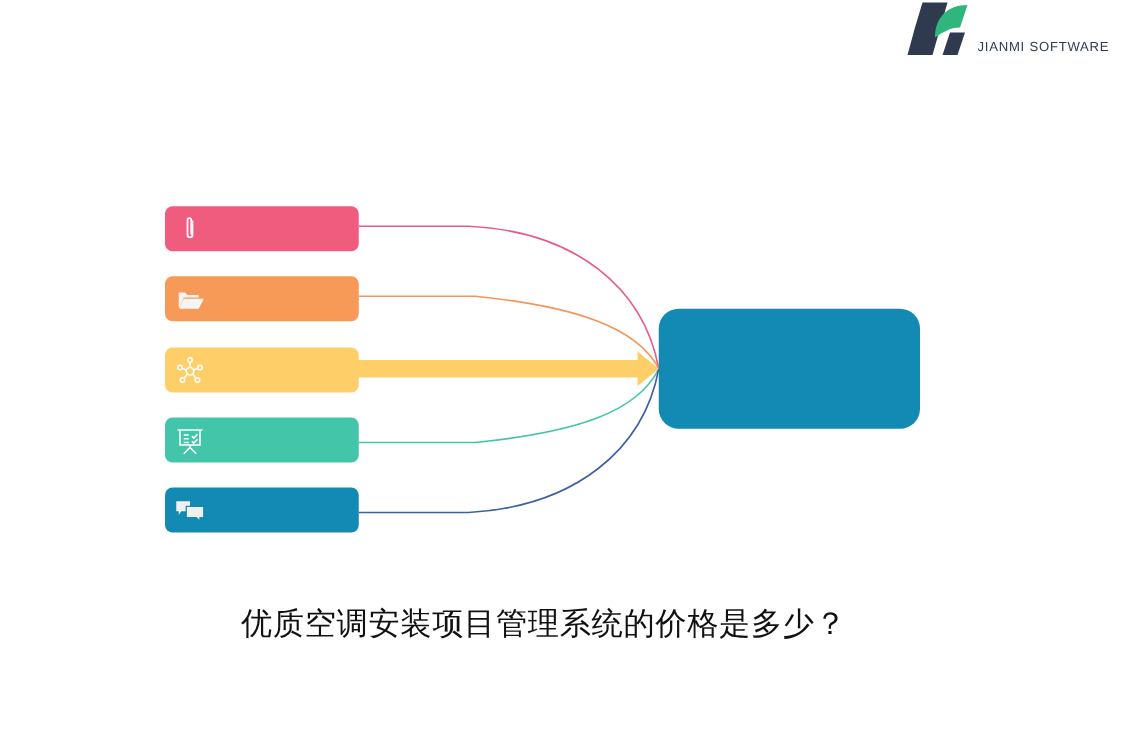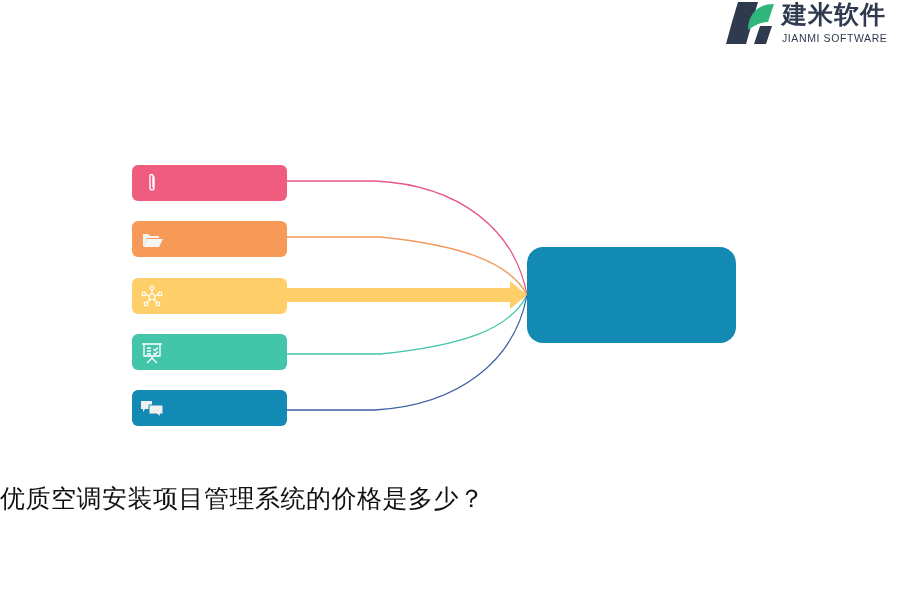--- a/index.html
+++ b/index.html
@@ -20,34 +20,33 @@
     .connectors { position: absolute; left: 0; top: 0; width: 900px; height: 600px; }
     .node {
       position: absolute; left: 132px; width: 155px; height: 36px; border-radius: 6px;
     }
     .node .icon { position: absolute; left: 8px; top: 6px; width: 24px; height: 24px; }
     .target {
       position: absolute; left: 527px; top: 247px; width: 209px; height: 96px;
       border-radius: 16px;
     }
     .title {
-      position: absolute; left: 0; width: 870px; top: 482px; 
+      position: absolute; left: 0; width: 870px; top: 482px; text-align: center;
       font-size: 25px; color: #111111; letter-spacing: 0.5px;
     }
   </style>
 </head>
 <body>
 
 <div class="logo">
   <svg class="logo-mark" viewBox="0 0 52 46">
     <polygon points="14,2 34,2 22,44 2,44 8,22" fill="#2f3a4f"></polygon>
     <path d="M24,30 C24,14 34,4 50,4 L44,22 C36,22 30,26 24,30 Z" fill="#2fb67c"></path>
     <polygon points="36,26 48,26 42,44 30,44" fill="#2f3a4f"></polygon>
   </svg>
-  <div class="logo-cn">建米软件</div>
   <div class="logo-en">JIANMI SOFTWARE</div>
 </div>
 
 <svg class="connectors" viewBox="0 0 900 600">
   <path d="M287,181 L375,181 C460,185 515,230 527,295" fill="none" stroke="#e85a85" stroke-width="1.3"></path>
   <path d="M287,237 L380,237 C460,245 510,262 527,295" fill="none" stroke="#f2965a" stroke-width="1.3"></path>
   <path d="M287,354 L380,354 C460,346 510,330 527,295" fill="none" stroke="#42c5a8" stroke-width="1.3"></path>
   <path d="M287,410 L375,410 C460,405 515,360 527,295" fill="none" stroke="#3d62a3" stroke-width="1.3"></path>
   <g>
     <rect x="285" y="288" width="226" height="14" fill="#fecf68"></rect>

